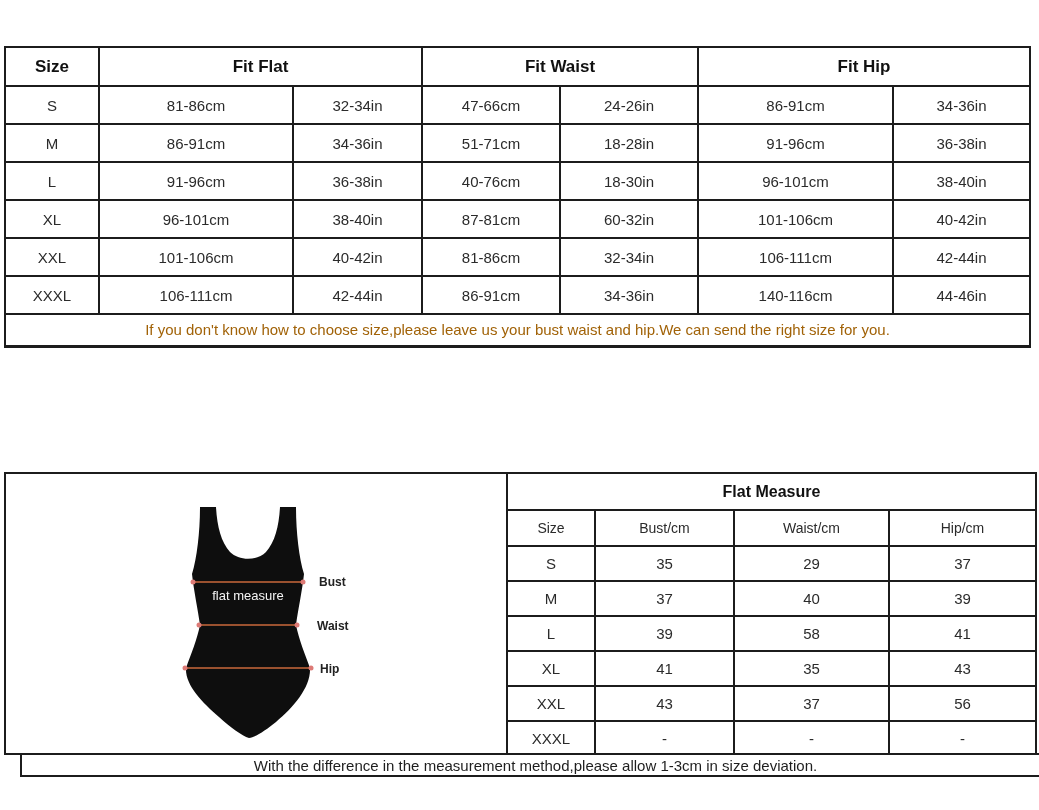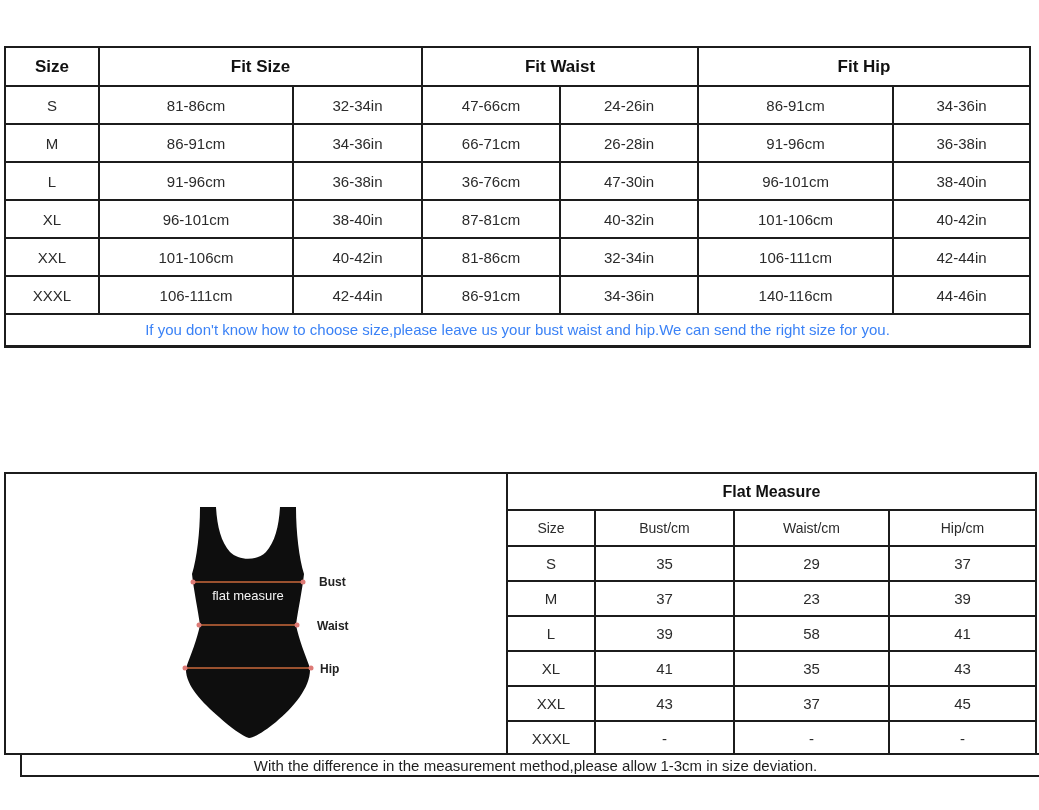--- a/index.html
+++ b/index.html
@@ -55,57 +55,57 @@
       <col style="width:194px">
       <col style="width:129px">
     <col style="width:138px">
       <col style="width:138px">
       <col style="width:195px">
       <col style="width:137px">
   </colgroup>
   <tbody>
     <tr>
       <th>Size</th>
-      <th colspan="2">Fit Size</th>
+      <th colspan="2">Fit Flat</th>
       <th colspan="2">Fit Waist</th>
       <th colspan="2">Fit Hip</th>
     </tr>
     <tr>
       <td>S</td>
       <td>81-86cm</td>
       <td>32-34in</td>
       <td>47-66cm</td>
       <td>24-26in</td>
       <td>86-91cm</td>
       <td>34-36in</td>
     </tr>
     <tr>
       <td>M</td>
       <td>86-91cm</td>
       <td>34-36in</td>
-      <td>66-71cm</td>
-      <td>26-28in</td>
+      <td>51-71cm</td>
+      <td>18-28in</td>
       <td>91-96cm</td>
       <td>36-38in</td>
     </tr>
     <tr>
       <td>L</td>
       <td>91-96cm</td>
       <td>36-38in</td>
-      <td>36-76cm</td>
-      <td>47-30in</td>
+      <td>40-76cm</td>
+      <td>18-30in</td>
       <td>96-101cm</td>
       <td>38-40in</td>
     </tr>
     <tr>
       <td>XL</td>
       <td>96-101cm</td>
       <td>38-40in</td>
       <td>87-81cm</td>
-      <td>40-32in</td>
+      <td>60-32in</td>
       <td>101-106cm</td>
       <td>40-42in</td>
     </tr>
     <tr>
       <td>XXL</td>
       <td>101-106cm</td>
       <td>40-42in</td>
       <td>81-86cm</td>
       <td>32-34in</td>
       <td>106-111cm</td>
@@ -114,21 +114,21 @@
     <tr>
       <td>XXXL</td>
       <td>106-111cm</td>
       <td>42-44in</td>
       <td>86-91cm</td>
       <td>34-36in</td>
       <td>140-116cm</td>
       <td>44-46in</td>
     </tr>
     <tr>
-      <td class="note-cell" colspan="7" style="color:#3b82f6;">If you don't know how to choose size,please leave us your bust waist and hip.We can send the right size for you.</td>
+      <td class="note-cell" colspan="7" style="color:#a16207;">If you don't know how to choose size,please leave us your bust waist and hip.We can send the right size for you.</td>
     </tr>
   </tbody>
 </table>
 
 <div class="diagram-box">
   <svg viewBox="0 0 500 279">
 
     <path fill="#0e0e0e" d="
       M 194 33 L 210 33
       C 211 52 215 68 224 78
@@ -190,40 +190,40 @@
     </tr>
     <tr>
       <td>S</td>
       <td>35</td>
       <td>29</td>
       <td>37</td>
     </tr>
     <tr>
       <td>M</td>
       <td>37</td>
-      <td>23</td>
+      <td>40</td>
       <td>39</td>
     </tr>
     <tr>
       <td>L</td>
       <td>39</td>
       <td>58</td>
       <td>41</td>
     </tr>
     <tr>
       <td>XL</td>
       <td>41</td>
       <td>35</td>
       <td>43</td>
     </tr>
     <tr>
       <td>XXL</td>
       <td>43</td>
       <td>37</td>
-      <td>45</td>
+      <td>56</td>
     </tr>
     <tr>
       <td>XXXL</td>
       <td>-</td>
       <td>-</td>
       <td>-</td>
     </tr>
   </tbody>
 </table>
 

